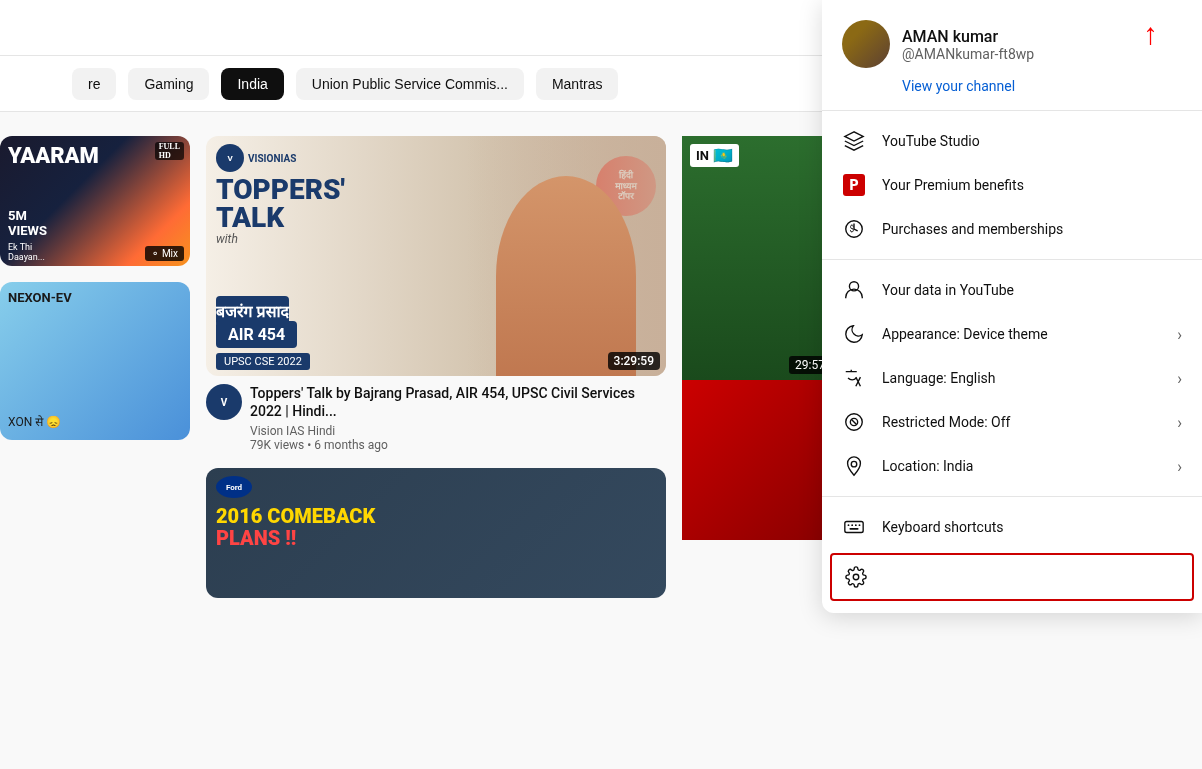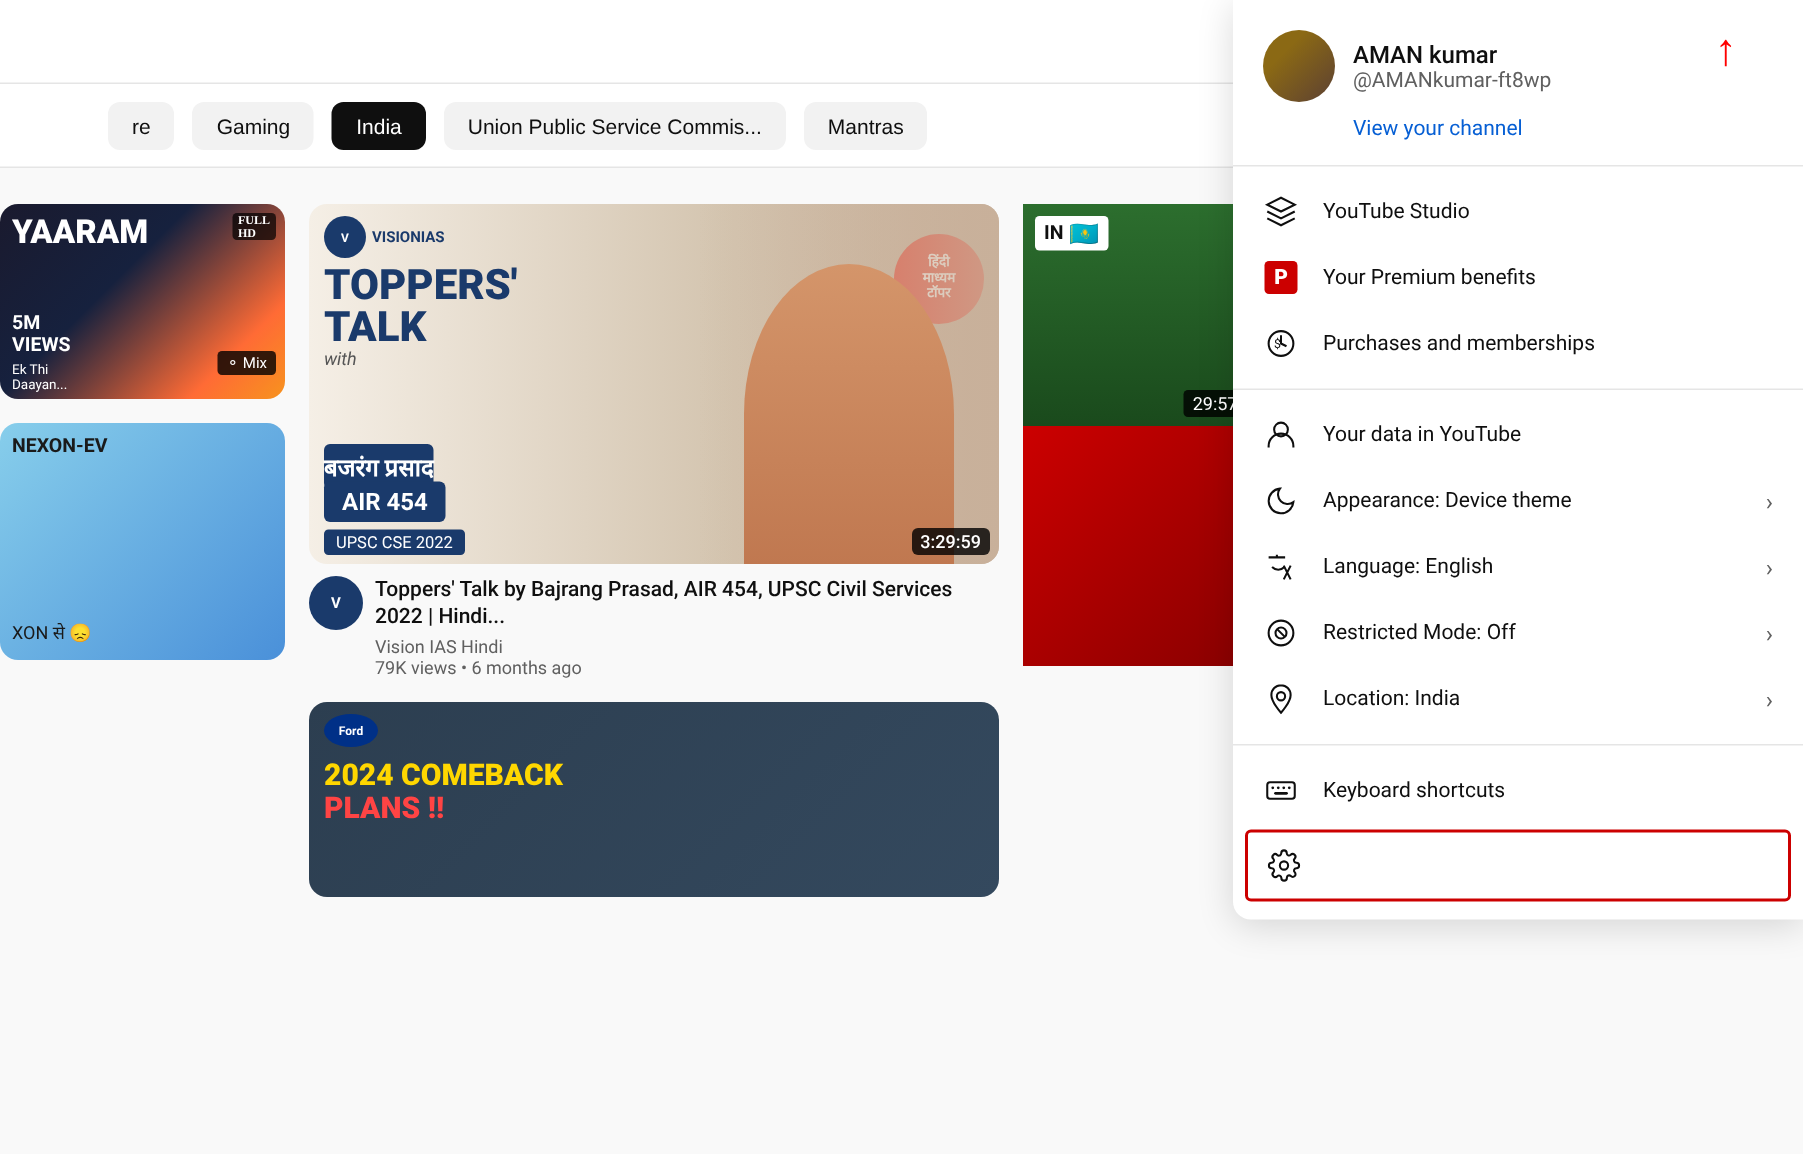--- a/index.html
+++ b/index.html
@@ -139,21 +139,21 @@
       color: #fff;
       font-size: 8px;
       padding: 0 4px;
       border-radius: 3px;
       font-weight: 700;
       font-family: Liberation Serif, serif;
     }
 
     .mix-badge {
       position: absolute;
-      bottom: 16px; right: 6px;
+      bottom: 5px; right: 6px;
       background: rgba(0,0,0,0.8);
       color: #fff;
       font-size: 10px;
       padding: 2px 6px;
       border-radius: 3px;
     }
 
     .duration-badge {
       position: absolute;
       bottom: 6px; right: 6px;
@@ -427,28 +427,28 @@
         </div>
       </div>
     </div>
 
     <div class="video-card">
       <div style="border-radius:12px;overflow:hidden;position:relative;height:130px;background:linear-gradient(135deg,#2c3e50,#34495e);">
 
         <div style="position:absolute;top:8px;left:10px;display:flex;align-items:flex-start;gap:4px;">
           <div style="width:36px;height:22px;border-radius:50%;background:#003087;display:flex;align-items:center;justify-content:center;color:#fff;font-size:8px;font-weight:700;">Ford</div>
         </div>
-        <div style="position:absolute;top:36px;left:10px;font-size:20px;font-weight:900;color:#FFD700;">2024 COMEBACK</div>
+        <div style="position:absolute;top:36px;left:10px;font-size:20px;font-weight:900;color:#FFD700;">2016 COMEBACK</div>
         <div style="position:absolute;top:58px;left:10px;font-size:20px;font-weight:900;color:#FF4444;">PLANS !!</div>
       </div>
     </div>
   </div>
 
   <div style="width:155px;display:flex;flex-direction:column;gap:0;overflow:hidden;flex-shrink:0;">
-    <div style="position:relative;height:148px;background:linear-gradient(to bottom,#2c6e2e,#1a4a1c);border-radius:0 0 0 0;">
+    <div style="position:relative;height:244px;background:linear-gradient(to bottom,#2c6e2e,#1a4a1c);border-radius:0 0 0 0;">
       <div style="position:absolute;top:8px;left:8px;background:#fff;color:#0f0f0f;font-weight:700;font-size:13px;padding:2px 6px;border-radius:3px;display:flex;align-items:center;gap:4px;">
         IN <span style="font-size:16px;">🇰🇿</span>
       </div>
       <div style="position:absolute;bottom:6px;right:6px;background:rgba(0,0,0,0.8);color:#fff;font-size:12px;padding:2px 6px;border-radius:3px;">29:57</div>
     </div>
     <div style="height:160px;background:#1a1a1a;position:relative;">
       <div style="position:absolute;inset:0;background:linear-gradient(135deg,#cc0000,#880000);"></div>
     </div>
   </div>
 

